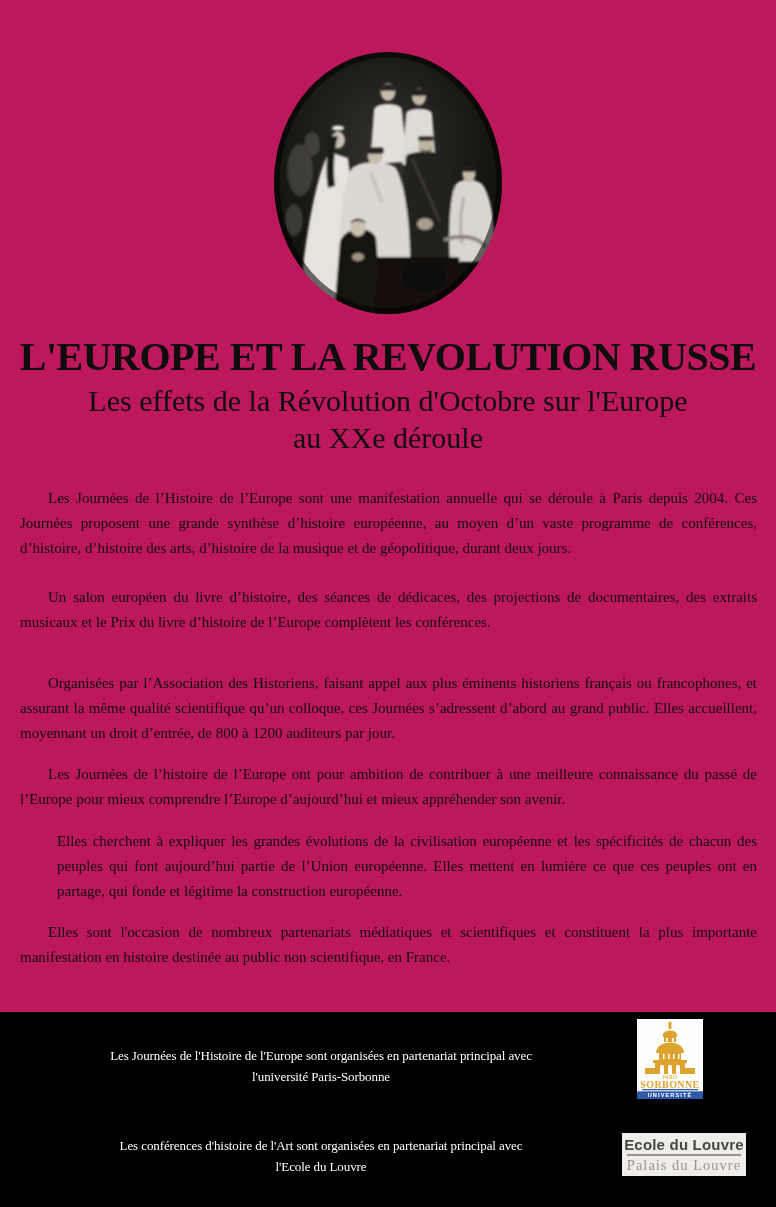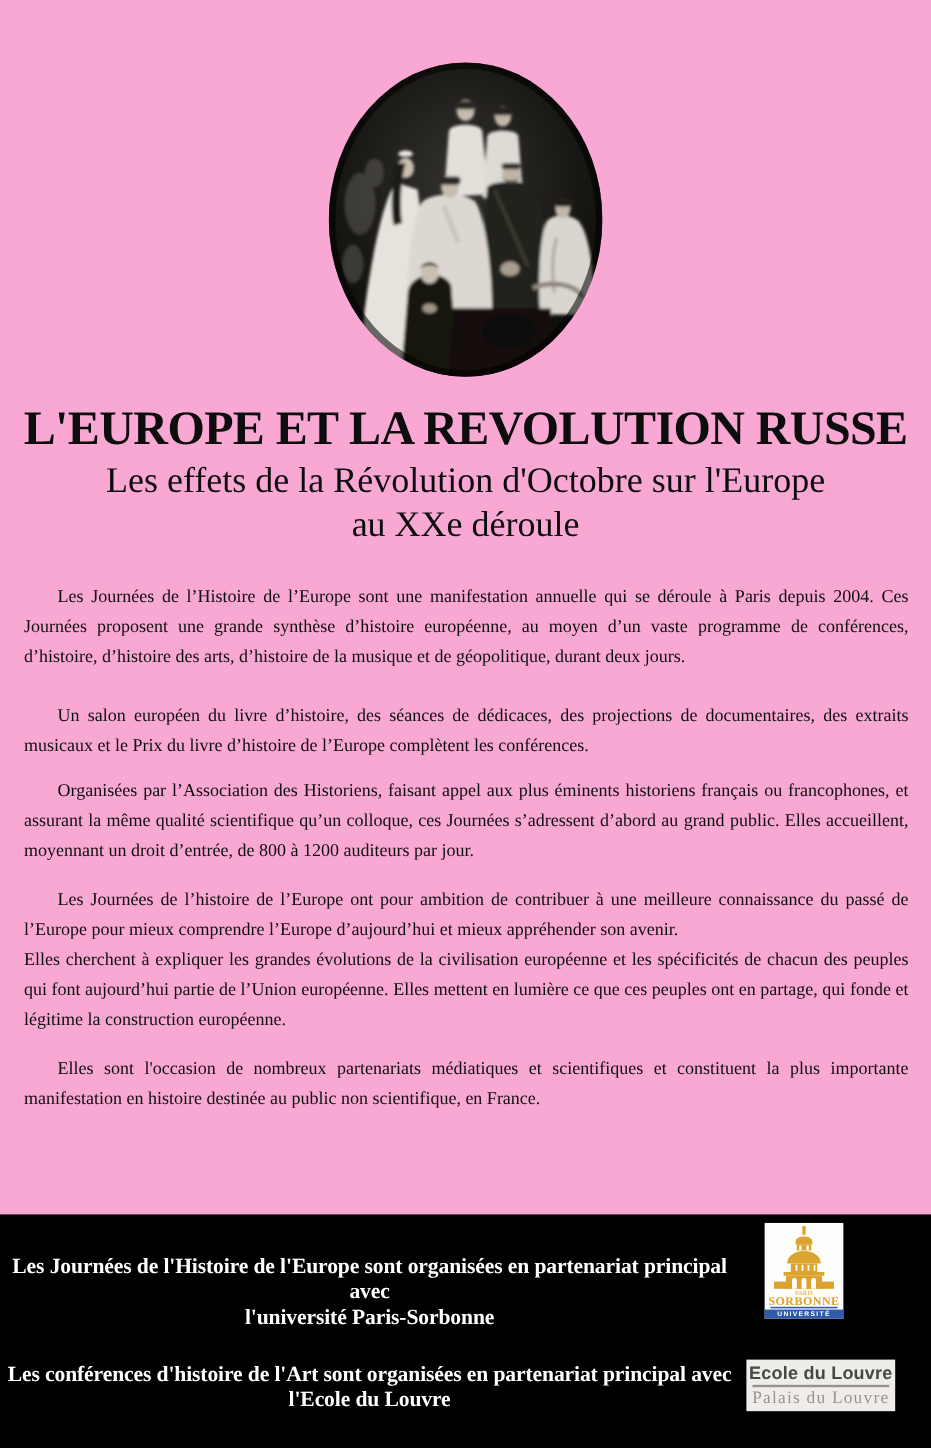--- a/index.html
+++ b/index.html
@@ -1,20 +1,20 @@
 <!DOCTYPE html>
 <html><head>
 <meta charset="utf-8">
 <style>
   html,body{margin:0;padding:0;background:#888;}
   .poster{
     position:relative;
     width:776px;height:1207px;
     margin:0 auto;
-    background:#f9a8d4;
+    background:#be185d;
     overflow:hidden;
     font-family:"Liberation Serif", serif;
     color:#0d0d0d;
   }
   
   .photo-wrap{
     position:absolute;left:274px;top:52px;width:228px;height:262px;
   }
   .photo-wrap svg{display:block;width:100%;height:100%;}
 
@@ -30,32 +30,32 @@
   .subtitle{margin-top:2px;}
   .sub-line{display:block;font-size:30px;line-height:37px;font-weight:normal;}
 
   
   .content{
     position:absolute;left:20px;top:486px;width:737px;
     font-size:15px;line-height:25px;text-align:justify;
   }
   .content p{margin:0 0 16px 0;text-indent:28px;}
   .content p.p1{margin-bottom:24px;}
-  .content p.p2{margin-bottom:12px;}
-  .content p.no-gap{margin-bottom:0;}
-  .content p.no-indent{text-indent:0;}
+  .content p.p2{margin-bottom:36px;}
+  .content p.no-gap{margin-bottom:17px;}
+  .content p.no-indent{text-indent:0;margin-left:37px;}
 
   
   .band{
     position:absolute;left:0;top:1012px;width:776px;height:195px;
     background:#000;color:#fff;
   }
   .band-text{
-    position:absolute;left:3px;width:610px;text-align:center;
-    font-weight:bold;font-size:18px;line-height:21px;letter-spacing:-0.1px;
+    position:absolute;left:16px;width:610px;text-align:center;
+    font-weight:normal;font-size:13px;line-height:21px;letter-spacing:-0.1px;
   }
   .band-text span{display:block;}
   .sorbonne-text{top:33px;}
   .louvre-text{top:123px;}
 
   .sorbonne-logo{
     position:absolute;left:637px;top:7px;width:66px;height:80px;
   }
   .sorbonne-logo svg{display:block;width:100%;height:100%;}
 

